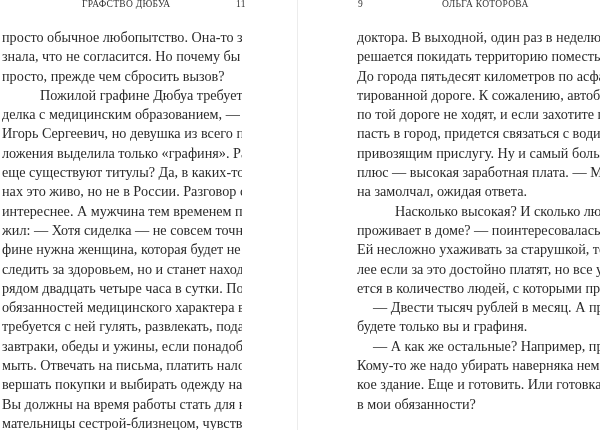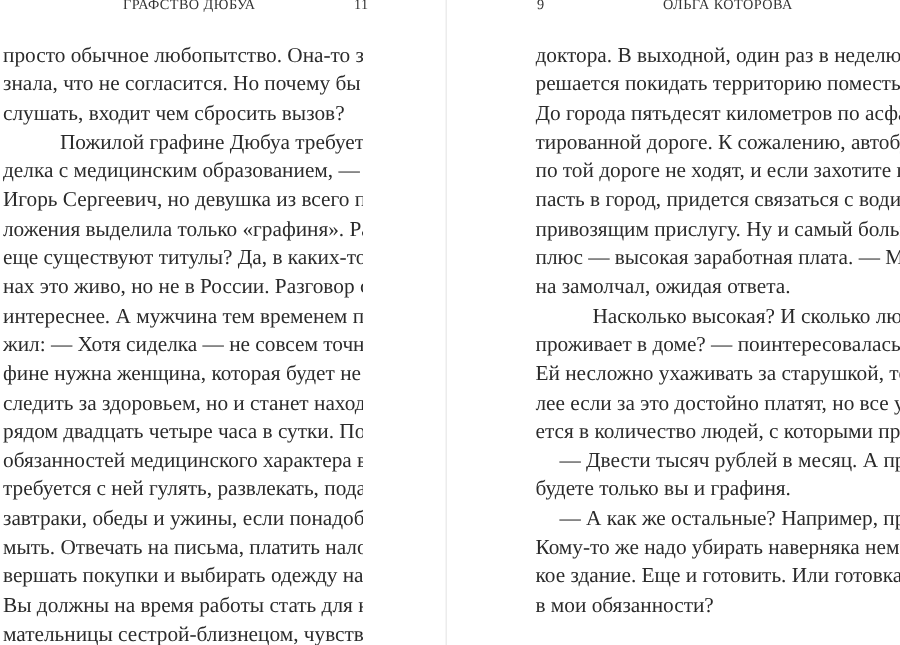--- a/index.html
+++ b/index.html
@@ -23,21 +23,21 @@
 <body>
 
 <div class="page left">
   <div class="header" style="left:0;width:296px;">
     <span class="title" style="left:82px;">ГРАФСТВО ДЮБУА</span>
     <span class="num" style="left:236px;">11</span>
   </div>
   <div class="lines" id="left-lines">
       <div class="line">просто обычное любопытство. Она-то заранее</div>
       <div class="line">знала, что не согласится. Но почему бы не вы-</div>
-      <div class="line last">слушать, входит чем сбросить вызов?</div>
+      <div class="line last">просто, прежде чем сбросить вызов?</div>
       <div class="line" style="padding-left: 38px;">Пожилой графине Дюбуа требуется си-</div>
       <div class="line">делка с медицинским образованием, — сказал</div>
       <div class="line">Игорь Сергеевич, но девушка из всего пред-</div>
       <div class="line">ложения выделила только «графиня». Разве</div>
       <div class="line">еще существуют титулы? Да, в каких-то стра-</div>
       <div class="line">нах это живо, но не в России. Разговор стал</div>
       <div class="line">интереснее. А мужчина тем временем продол-</div>
       <div class="line">жил: — Хотя сиделка — не совсем точно. Гра-</div>
       <div class="line">фине нужна женщина, которая будет не только</div>
       <div class="line">следить за здоровьем, но и станет находиться</div>

